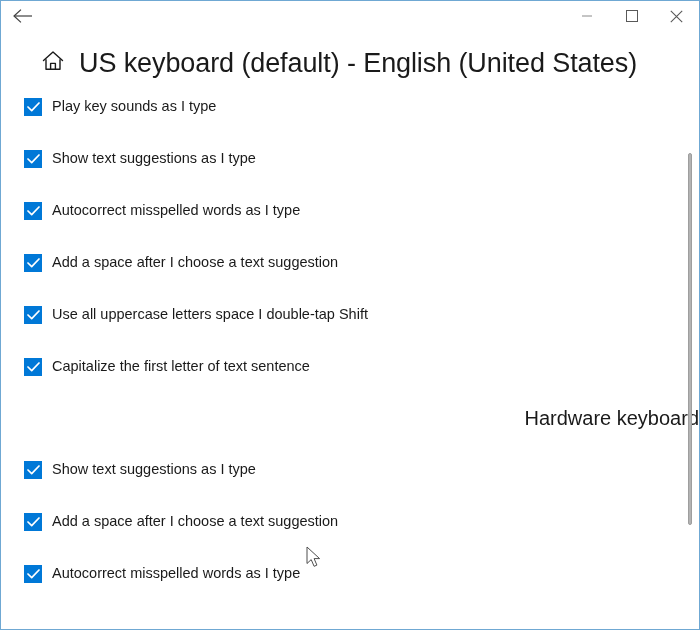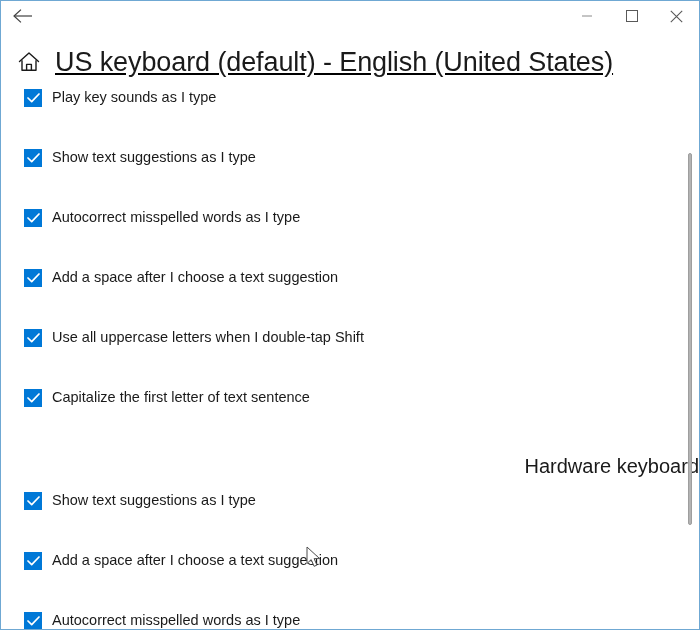--- a/index.html
+++ b/index.html
@@ -58,25 +58,24 @@
     display: flex;
     align-items: center;
     justify-content: center;
     cursor: default;
   }
   .caption-btn svg { display: block; }
 
   
   .page-header {
     display: flex;
-    align-items: center;
-    padding: 16px 0 0 15px;
+    align-items: flex-start;
+    padding: 16px 0 0 39px;
     height: 44px;
     box-sizing: border-box;
-    text-decoration: underline;
   }
   .home-icon {
     width: 26px;
     height: 26px;
     display: flex;
     align-items: center;
     justify-content: center;
     flex: none;
     margin-right: 13px;
   }
@@ -91,24 +90,23 @@
 
   
   .content {
     position: relative;
     padding-left: 23px;
     padding-top: 4px;
   }
 
   .setting-row {
     display: flex;
-    align-items: flex-start;
+    align-items: center;
     height: 52px;
     box-sizing: border-box;
-    margin-top: 8px;
   }
   .setting-row .cb-wrap {
     flex: none;
     width: 18px;
     height: 18px;
     margin-top: 1px;
     margin-right: 10px;
     cursor: default;
   }
   .checkbox {
@@ -264,21 +262,21 @@
 
 
       <div class="setting-row">
         <div class="cb-wrap">
           <div class="checkbox" style="background: rgb(0, 120, 215); border-color: rgb(0, 120, 215);">
             <svg width="13" height="10" viewBox="0 0 13 10" aria-hidden="true">
               <path d="M1 5 L4.7 8.6 L12 1" stroke="#ffffff" stroke-width="1.7" fill="none" stroke-linecap="round" stroke-linejoin="round"></path>
             </svg>
           </div>
         </div>
-        <div class="setting-label">Use all uppercase letters when I double-tap Shift</div>
+        <div class="setting-label">Use all uppercase letters space I double-tap Shift</div>
       </div>
 
       <div class="setting-row">
         <div class="cb-wrap">
           <div class="checkbox" style="background: rgb(0, 120, 215); border-color: rgb(0, 120, 215);">
             <svg width="13" height="10" viewBox="0 0 13 10" aria-hidden="true">
               <path d="M1 5 L4.7 8.6 L12 1" stroke="#ffffff" stroke-width="1.7" fill="none" stroke-linecap="round" stroke-linejoin="round"></path>
             </svg>
           </div>
         </div>

